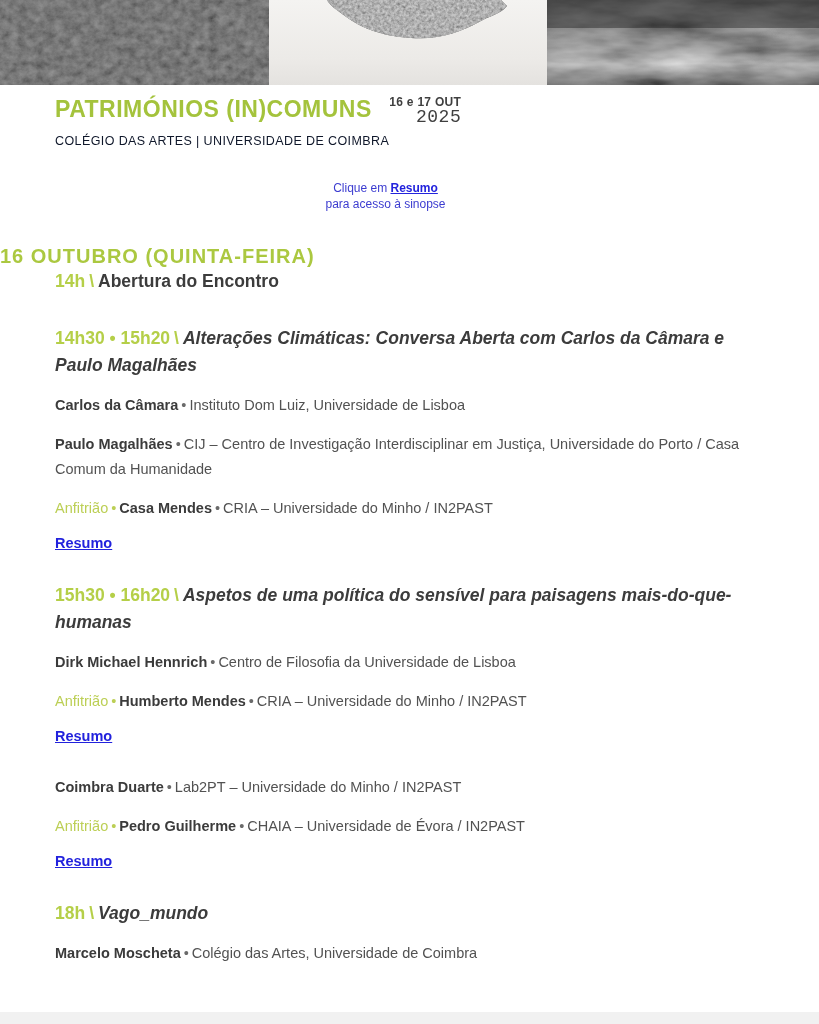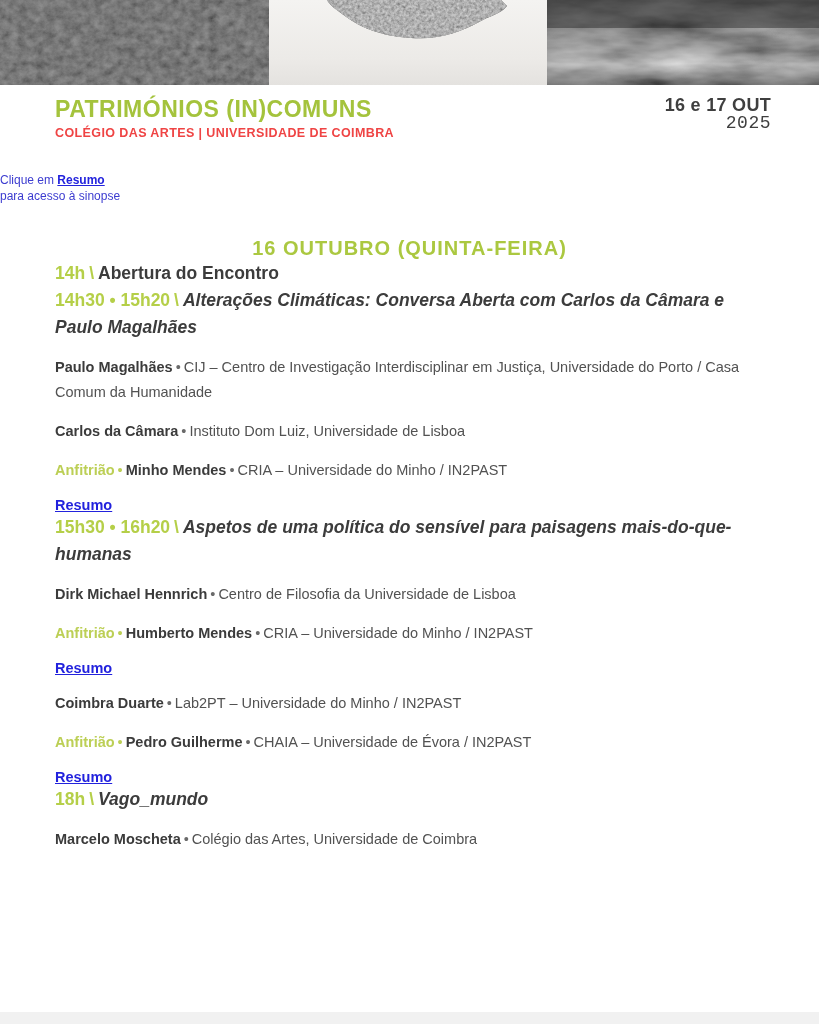--- a/index.html
+++ b/index.html
@@ -5,48 +5,48 @@
   html,body{margin:0;padding:0;}
   body{
     width:819px;height:1024px;overflow:hidden;background:#ffffff;position:relative;
     font-family:"Liberation Sans","DejaVu Sans",sans-serif;color:#4f4f4f;
     -webkit-font-smoothing:antialiased;
   }
   
   .photo-strip{display:flex;width:819px;height:85px;overflow:hidden;}
   .photo-strip .panel{height:85px;display:block;}
   
-  .header-row{display:flex;justify-content:space-between;align-items:flex-start;
+  .header-row{display:flex;align-items:flex-start;
     margin:11px 48px 0 55px;}
   .brand-title{font-size:23px;font-weight:bold;letter-spacing:.5px;color:#a4c33c;line-height:26px;}
-  .brand-subtitle{font-size:12.5px;font-weight:bold;letter-spacing:.4px;color:#ef4444;margin-top:4px;}
+  .brand-subtitle{font-size:12.5px;font-weight:normal;letter-spacing:.4px;color:#0f172a;margin-top:12px;}
   .date-block{text-align:right;color:#3f3f3f;line-height:1;}
-  .date-top{font-size:18px;font-weight:bold;letter-spacing:.3px;}
+  .date-top{font-size:12px;font-weight:bold;letter-spacing:.3px;}
   .date-year{font-size:18px;font-weight:500;margin-top:0;letter-spacing:.5px;font-family:Liberation Mono, monospace;}
   
-  .notice{margin:32px 48px 0 0;text-align:left;font-size:12px;line-height:16px;color:#3c3cd0;}
+  .notice{margin:32px 48px 0 0;text-align:center;font-size:12px;line-height:16px;color:#3c3cd0;}
   .notice a{color:#2323dd;font-weight:bold;text-decoration:underline;cursor:pointer;}
   
-  .day-heading{margin-top:33px;text-align:center;font-size:20px;font-weight:bold;
+  .day-heading{margin-top:33px;text-align:left;font-size:20px;font-weight:bold;
     letter-spacing:1px;color:#abc840;}
   
   .content{margin:0 48px 0 55px;}
   .session{margin-top:0;}
   .session-heading{font-size:17.5px;font-weight:bold;line-height:27px;color:#3c3c3c;margin:0;}
   .session-heading .time{color:#b5cf48;}
   .session-heading .sep{color:#b5cf48;padding:0 4px;}
   .session-heading .title-italic{font-style:italic;}
   .p-line{font-size:14.5px;line-height:25px;margin:14px 0 0;color:#525252;}
   .p-line .name{font-weight:bold;color:#3b3b3b;}
-  .p-line .host-label{font-weight:bold;color:#bccf55;text-align:right;}
+  .p-line .host-label{font-weight:normal;color:#bccf55;text-align:right;}
   .p-line .dot{padding:0 3px;color:#6a6a6a;}
   .p-line .dot-green{padding:0 3px;color:#bccf55;}
   .resumo{display:inline-block;margin-top:14px;font-size:14.5px;font-weight:bold;
     color:#2222dd;text-decoration:underline;cursor:pointer;}
-  .mt-sess{}
+  .mt-sess{margin-top:30px;}
   .mt-first{}
   
   .footer-bar{position:absolute;left:0;bottom:0;width:819px;height:12px;background:#f1f1f1;}
 </style>
 </head>
 <body>
 
 <div class="photo-strip">
   <svg class="panel" width="269" height="85" viewBox="0 0 269 85" preserveAspectRatio="none">
     <filter id="fVeg">
@@ -135,27 +135,27 @@
     <p class="session-heading">
       <span class="time">14h</span><span class="sep">\</span><span>Abertura do Encontro</span>
     </p>
   </div>
 
   <div class="session mt-sess">
     <p class="session-heading">
       <span class="time">14h30 • 15h20</span><span class="sep">\</span><span class="title-italic">Alterações Climáticas: Conversa Aberta com Carlos da Câmara e Paulo Magalhães</span>
     </p>
     <p class="p-line">
+      <span class="name">Carlos da Câmara</span><span class="dot">•</span><span>Instituto Dom Luiz, Universidade de Lisboa</span>
+    </p>
+    <p class="p-line">
       <span class="name">Paulo Magalhães</span><span class="dot">•</span><span>CIJ – Centro de Investigação Interdisciplinar em Justiça, Universidade do Porto / Casa Comum da Humanidade</span>
     </p>
     <p class="p-line">
-      <span class="name">Carlos da Câmara</span><span class="dot">•</span><span>Instituto Dom Luiz, Universidade de Lisboa</span>
-    </p>
-    <p class="p-line">
-      <span class="host-label">Anfitrião</span><span class="dot-green">•</span><span class="name">Minho Mendes</span><span class="dot">•</span><span>CRIA – Universidade do Minho / IN2PAST</span>
+      <span class="host-label">Anfitrião</span><span class="dot-green">•</span><span class="name">Casa Mendes</span><span class="dot">•</span><span>CRIA – Universidade do Minho / IN2PAST</span>
     </p>
     <a class="resumo">Resumo</a>
   </div>
 
   <div class="session mt-sess">
     <p class="session-heading">
       <span class="time">15h30 • 16h20</span><span class="sep">\</span><span class="title-italic">Aspetos de uma política do sensível para paisagens mais-do-que-humanas</span>
     </p>
     <p class="p-line">
       <span class="name">Dirk Michael Hennrich</span><span class="dot">•</span><span>Centro de Filosofia da Universidade de Lisboa</span>

